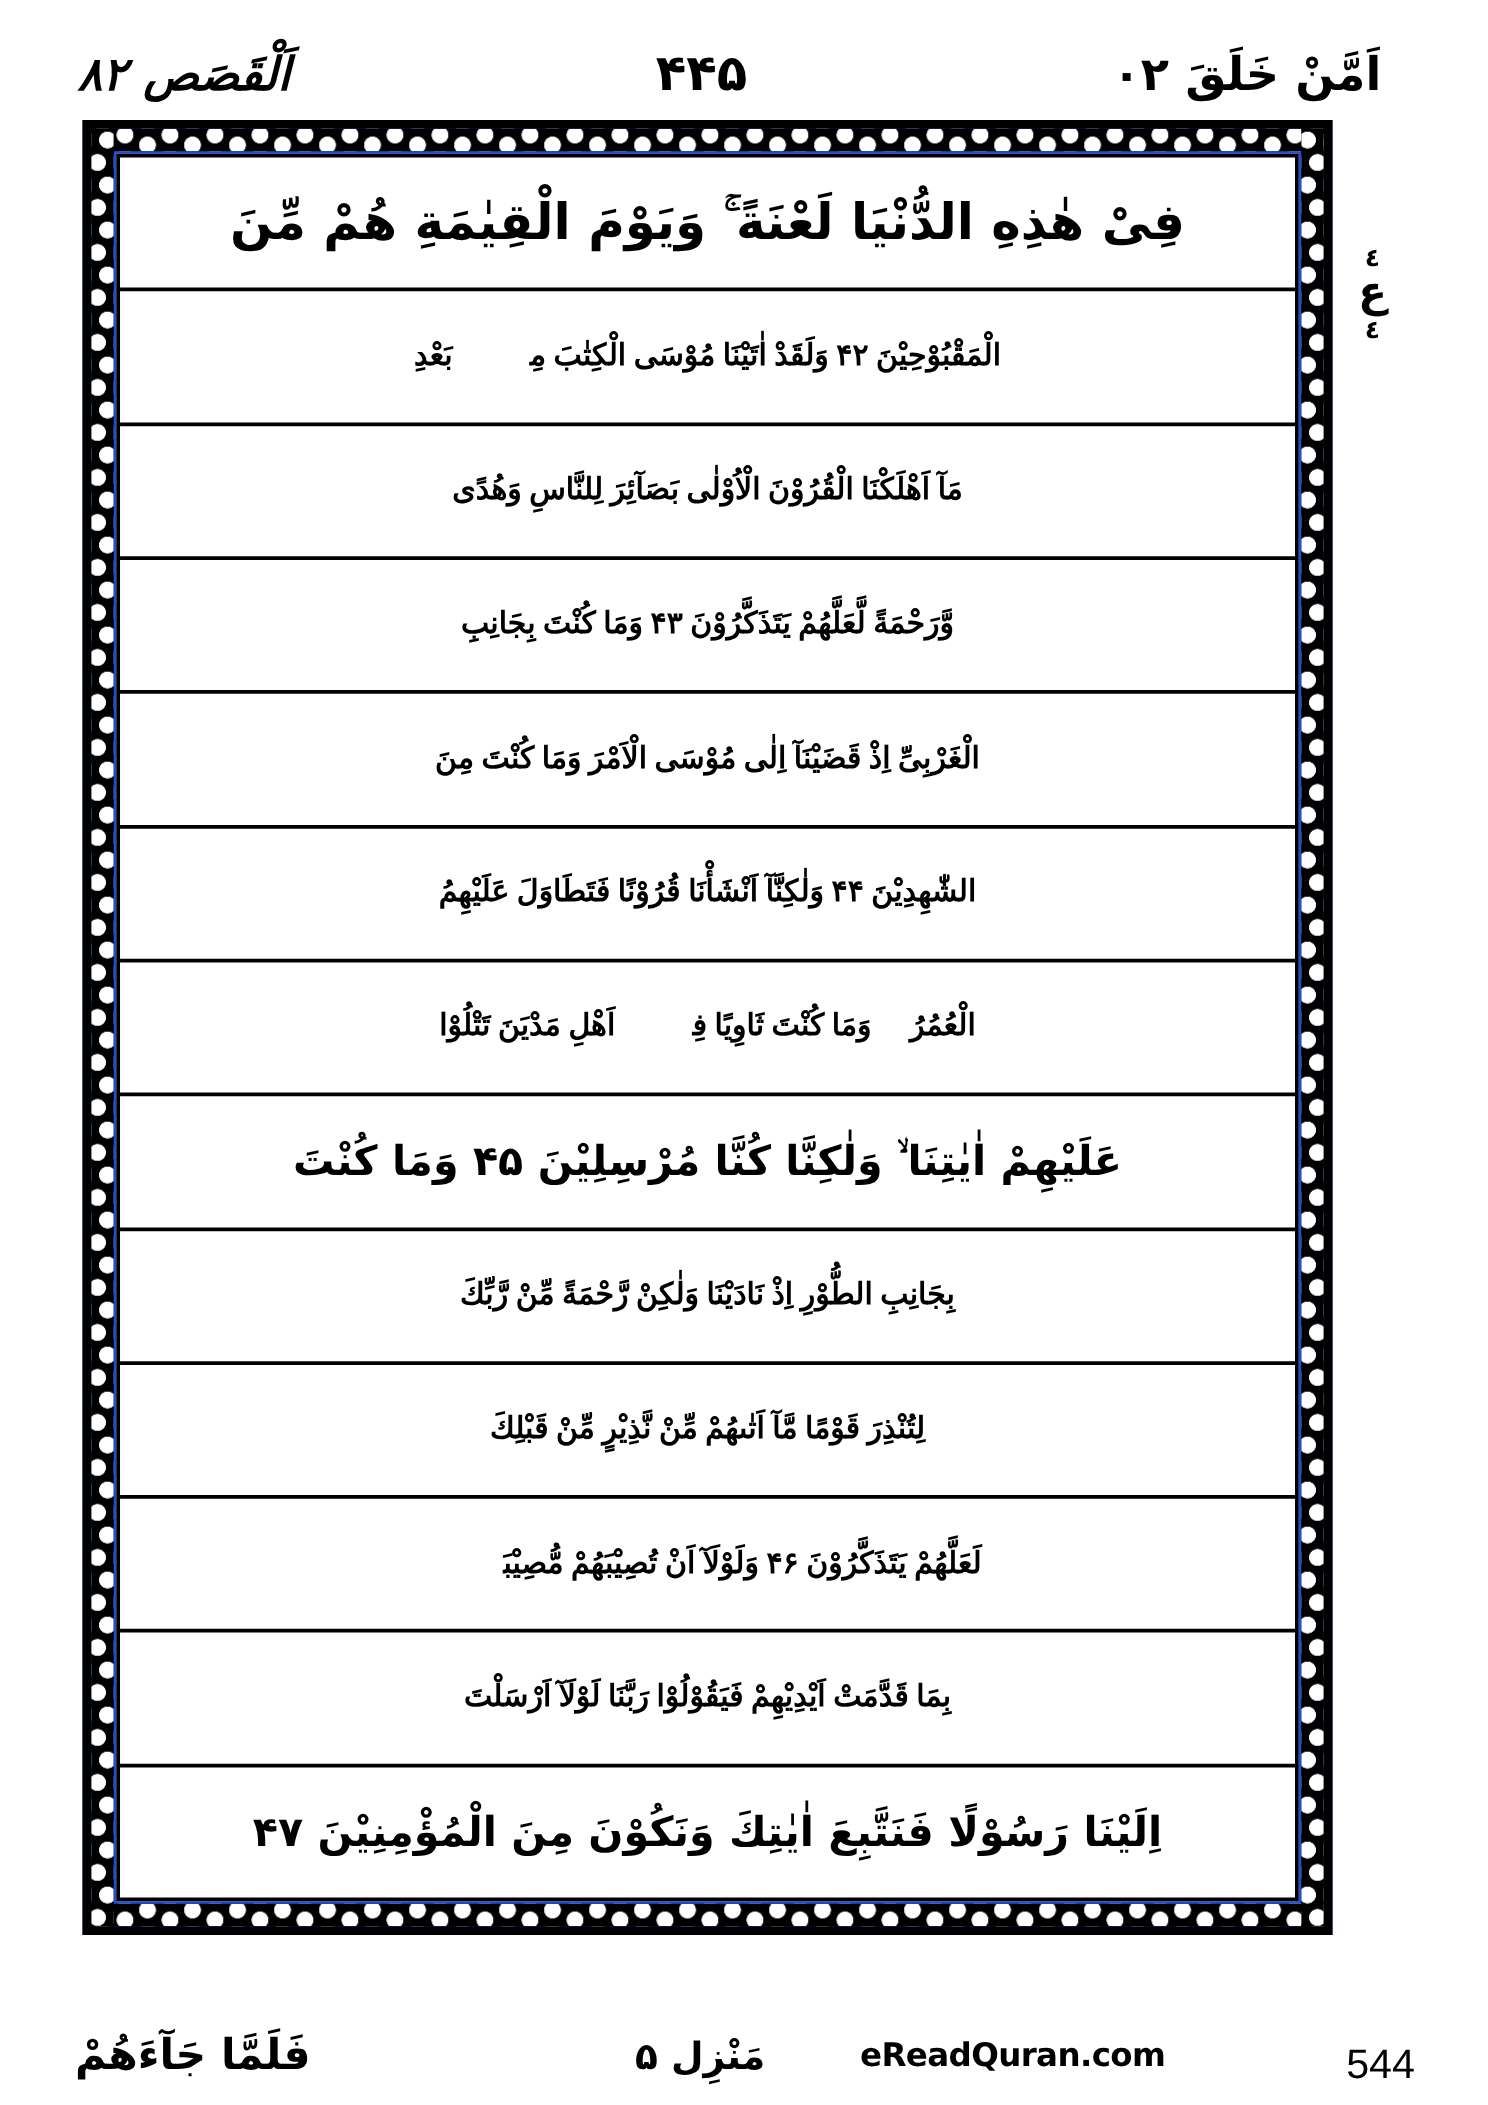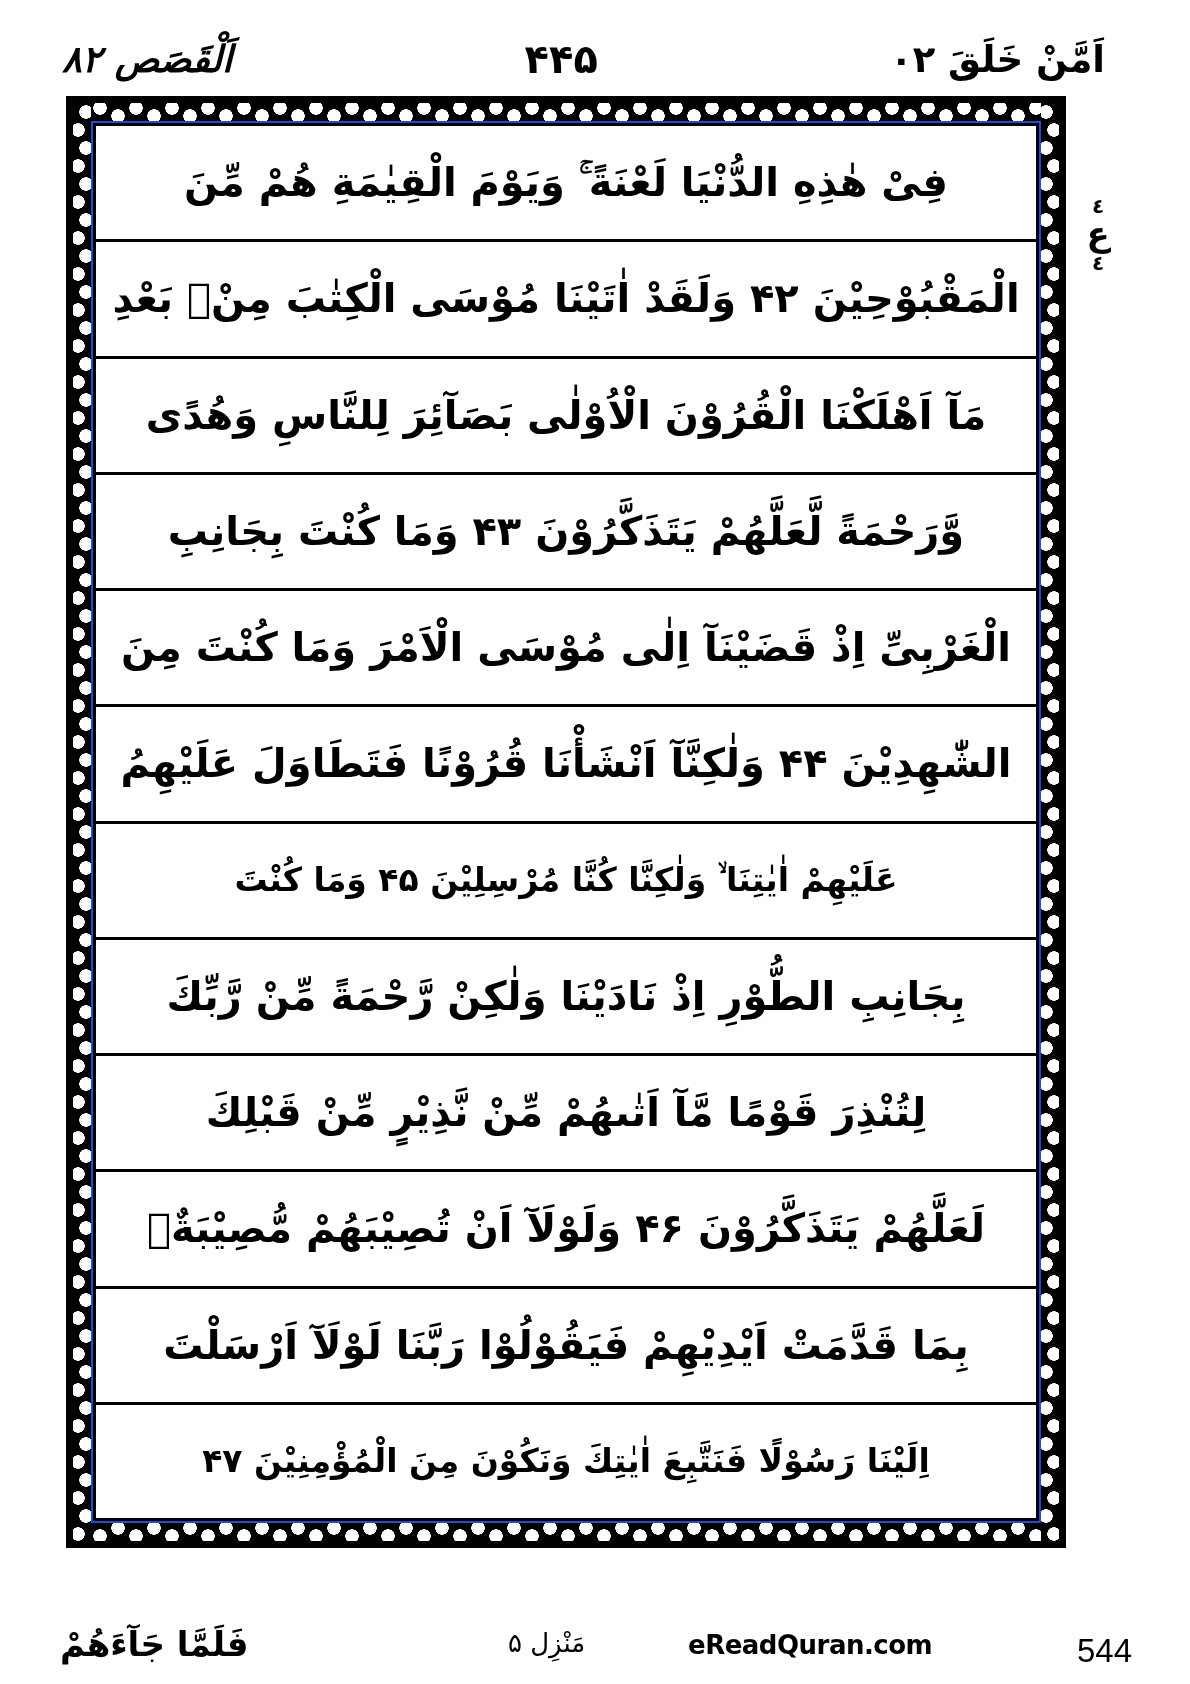--- a/index.html
+++ b/index.html
@@ -119,21 +119,21 @@
     width: 100%;
     font-family: "DejaVu Sans", "Liberation Sans", sans-serif;
     font-size: 40px;
     font-weight: 700;
     line-height: 1.22;
     white-space: nowrap;
     letter-spacing: 0px;
     transform: scaleX(1.0);
   }
   
-  .line-text.sz-s  { font-size: 40px; }
+  .line-text.sz-s  { font-size: 24px; font-family: Liberation Serif, serif; }
   .line-text.sz-xs { font-size: 33px; }
 
   
   .ruku-marker {
     position: absolute;
     left: 1072px;
     top: 196px;
     width: 52px;
     text-align: center;
     direction: rtl;
@@ -161,22 +161,22 @@
     font-size: 34px;
     font-weight: 700;
     direction: rtl;
     unicode-bidi: plaintext;
     white-space: nowrap;
   }
   .footer-manzil {
     position: absolute;
     left: 460px;
     top: 4px;
-    font-size: 26px;
-    font-weight: 400;
+    font-size: 30px;
+    font-weight: 700;
     direction: rtl;
     unicode-bidi: plaintext;
     white-space: nowrap;
   }
   .footer-brand {
     position: absolute;
     left: 640px;
     top: 6px;
     font-size: 26px;
     font-weight: 700;
@@ -230,20 +230,23 @@
       <div class="line">
         <div class="line-text sz-s">وَّرَحْمَةً لَّعَلَّهُمْ يَتَذَكَّرُوْنَ ۴۳ وَمَا كُنْتَ بِجَانِبِ</div>
       </div>
       <div class="line">
         <div class="line-text sz-s">الْغَرْبِىِّ اِذْ قَضَيْنَآ اِلٰى مُوْسَى الْاَمْرَ وَمَا كُنْتَ مِنَ</div>
       </div>
       <div class="line">
         <div class="line-text sz-s">الشّٰهِدِيْنَ ۴۴ وَلٰكِنَّآ اَنْشَأْنَا قُرُوْنًا فَتَطَاوَلَ عَلَيْهِمُ</div>
       </div>
       <div class="line">
+        <div class="line-text sz-s">الْعُمُرُ ۚ وَمَا كُنْتَ ثَاوِيًا فِىْۤ اَهْلِ مَدْيَنَ تَتْلُوْا</div>
+      </div>
+      <div class="line">
         <div class="line-text sz-xs">عَلَيْهِمْ اٰيٰتِنَا ۙ وَلٰكِنَّا كُنَّا مُرْسِلِيْنَ ۴۵ وَمَا كُنْتَ</div>
       </div>
       <div class="line">
         <div class="line-text sz-s">بِجَانِبِ الطُّوْرِ اِذْ نَادَيْنَا وَلٰكِنْ رَّحْمَةً مِّنْ رَّبِّكَ</div>
       </div>
       <div class="line">
         <div class="line-text sz-s">لِتُنْذِرَ قَوْمًا مَّآ اَتٰىهُمْ مِّنْ نَّذِيْرٍ مِّنْ قَبْلِكَ</div>
       </div>
       <div class="line">
         <div class="line-text sz-s">لَعَلَّهُمْ يَتَذَكَّرُوْنَ ۴۶ وَلَوْلَآ اَنْ تُصِيْبَهُمْ مُّصِيْبَةٌۢ</div>

